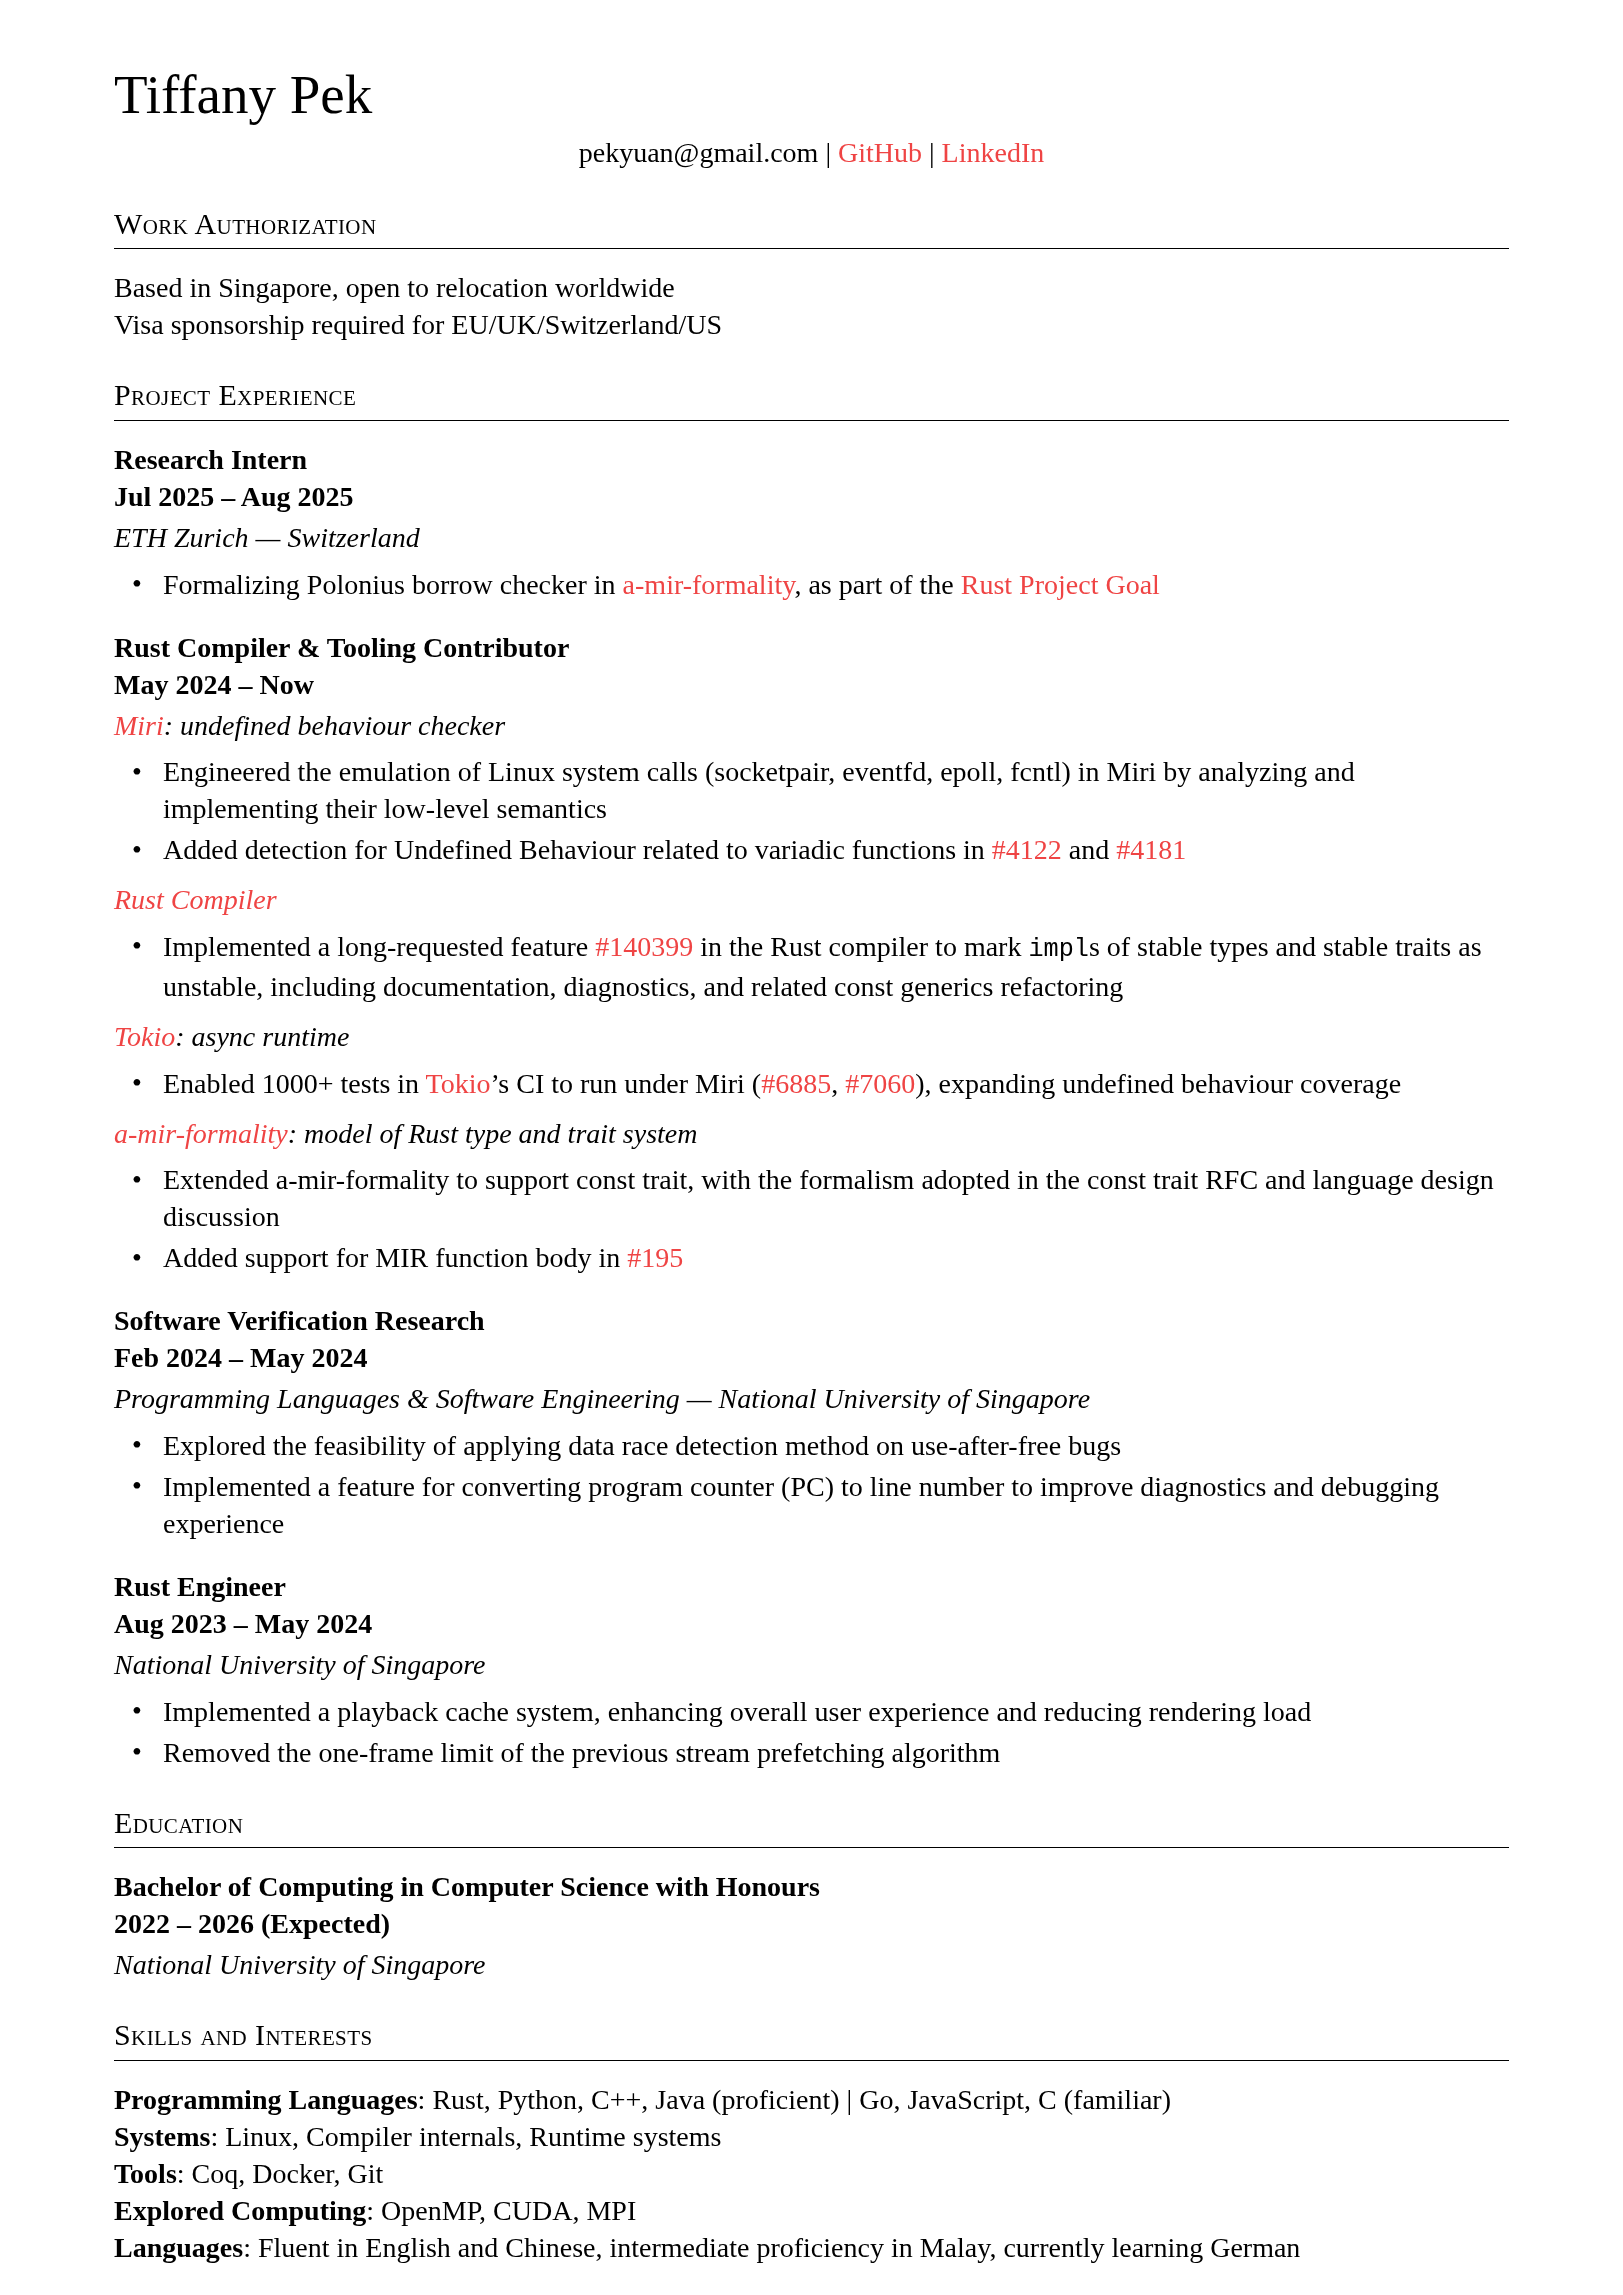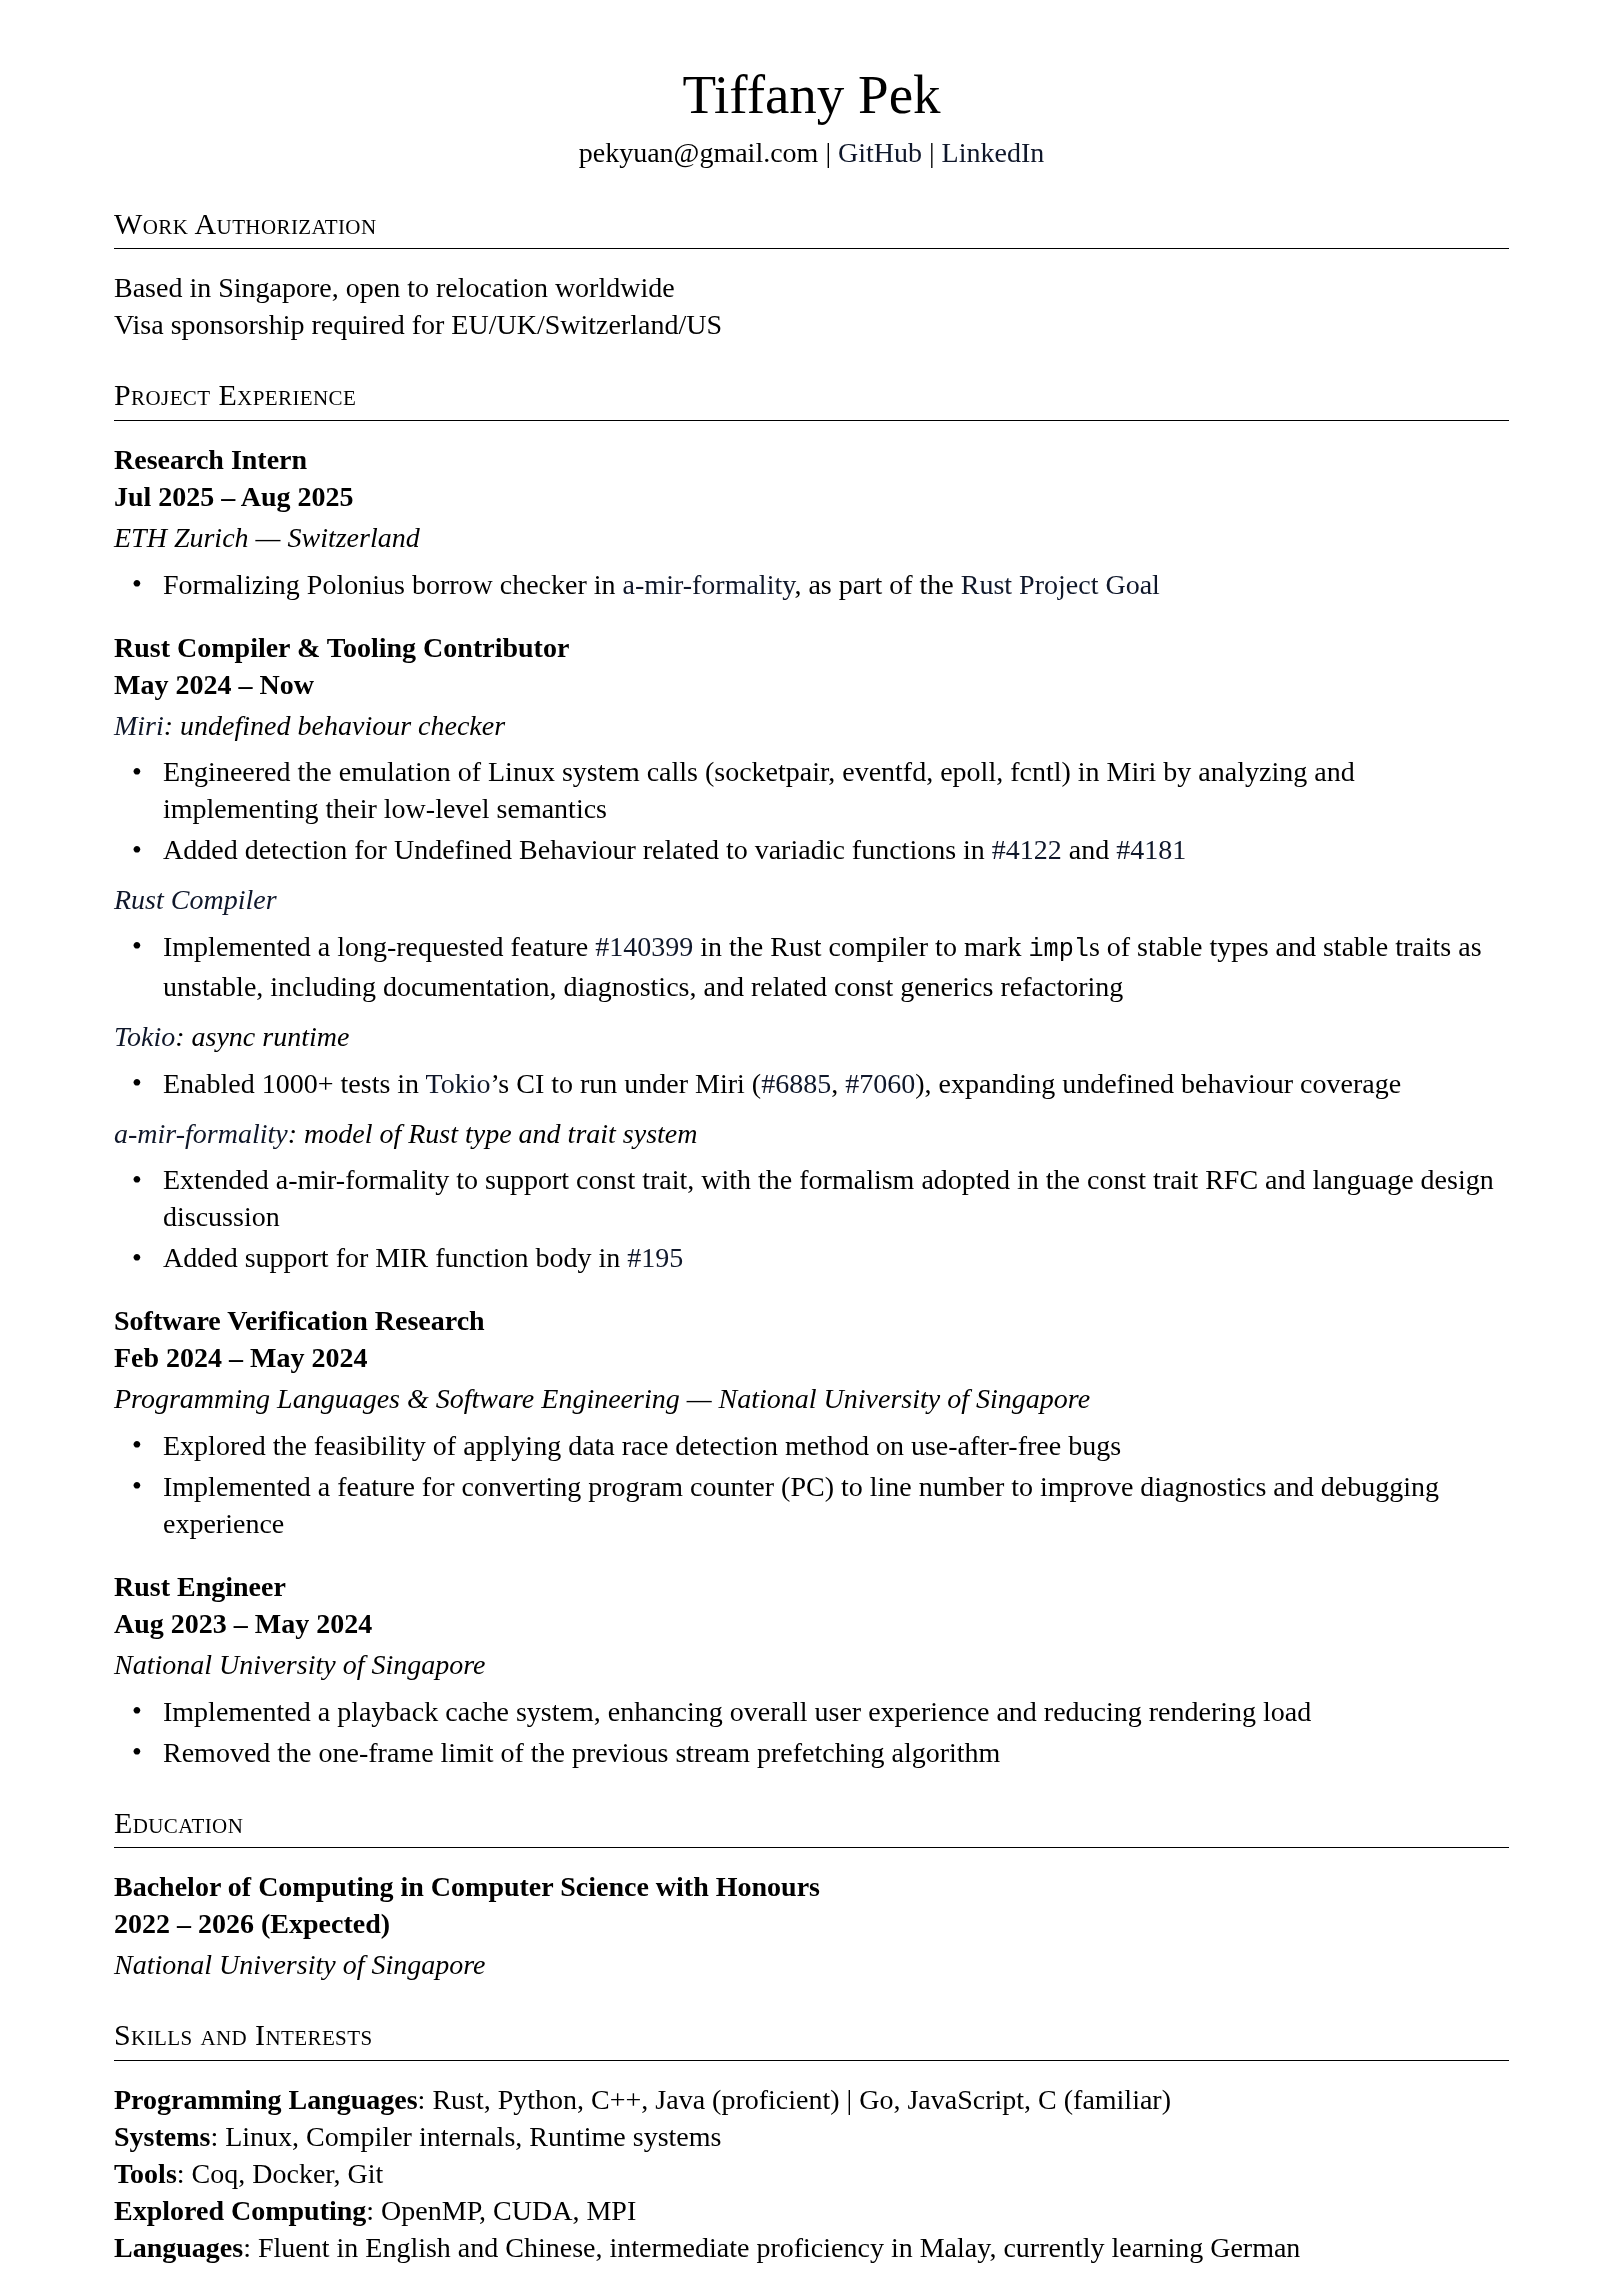--- a/index.html
+++ b/index.html
@@ -10,21 +10,21 @@
     padding: 47px 114px 0 114px;
     background: #ffffff;
     color: #000000;
     font-family: "Liberation Serif", "DejaVu Serif", serif;
     font-size: 28px;
     overflow: hidden;
   }
   .name {
     font-size: 55px;
     font-weight: 400;
-    text-align: center;
+    text-align: left;
     margin: 18px 0 0 0;
     line-height: 1.1;
   }
   .contact {
     text-align: center;
     margin-top: 9.7px;
     font-size: 28px;
     line-height: 1.3;
   }
   .section { margin-top: 37px; }
@@ -58,21 +58,21 @@
   .label-line { font-style: italic; margin-top: 13px; line-height: 37px; }
   .entry + .label-line { margin-top: 4px; }
   .bullets { margin: 9.7px 0 0 0; padding: 0; list-style: none; }
   .bullets li {
     position: relative;
     padding-left: 49px;
     line-height: 37px;
     margin-top: 4px;
   }
   .marker { position: absolute; left: 18px; top: -0.8px; }
-  .seg.link { color: #0f172a; text-decoration: none; cursor: pointer; }
+  .seg.link { color: #ef4444; text-decoration: none; cursor: pointer; }
   .seg.mono {
     font-family: "Liberation Mono", "DejaVu Sans Mono", monospace;
     font-size: 0.9em;
   }
   .seg.bold { font-weight: 700; }
 </style>
 </head>
 <body>
 
 <div class="page">

